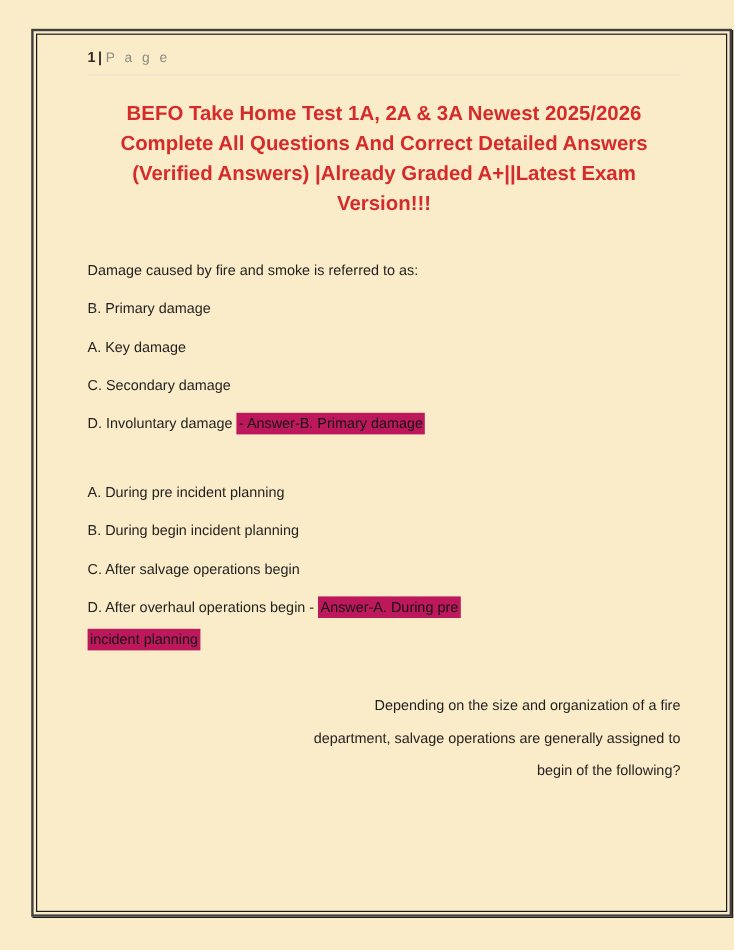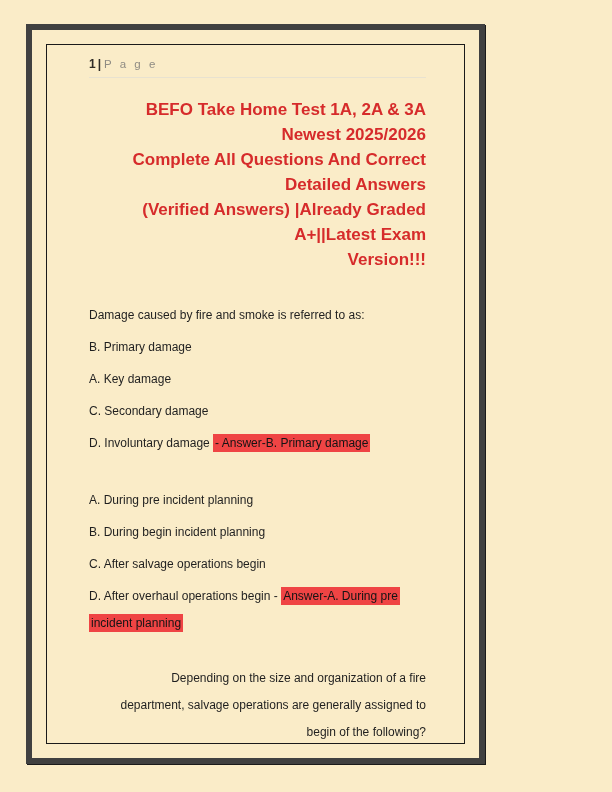--- a/index.html
+++ b/index.html
@@ -11,26 +11,26 @@
     height: 792px;
     background: #FAECC8;
     font-family: "Liberation Sans", sans-serif;
     position: relative;
     overflow: hidden;
   }
   .page-frame-outer {
     position: absolute;
     left: 26px;
     top: 24px;
-    width: 459px;
+    width: 584px;
     height: 740px;
-    border: 6px solid #404040;
+    border: 2px solid #404040;
     box-shadow: 1px 1px 0 #1A1A1A;
     box-sizing: border-box;
-    padding: 14px;
+    padding: 2px;
   }
   .page-frame-inner {
     width: 100%;
     height: 100%;
     border: 1px solid #1A1A1A;
     box-sizing: border-box;
     padding: 6px 38px 0 42px;
     overflow: hidden;
   }
   .doc-header {
@@ -50,39 +50,39 @@
     color: #2E2B26;
     margin: 0 3px 0 2px;
   }
   .doc-header .pagelabel {
     color: #8F8C84;
     letter-spacing: 2.5px;
     font-size: 11.5px;
   }
   .doc-title {
     margin-top: 19px;
-    text-align: right;
+    text-align: center;
     color: #D62B2B;
     font-weight: bold;
     font-size: 17px;
     line-height: 25px;
   }
   .question-block {
     color: #1F1F1F;
     font-size: 12px;
     line-height: 27px;
   }
   .qb-1 { margin-top: 30px; }
   .qb-2 { margin-top: 30px; }
   .qb-3 { margin-top: 28px; text-align: right; }
   .para {
     margin: 0 0 5px 0;
   }
   .hl {
-    background: #ef4444;
+    background: #be185d;
     color: #141414;
     padding: 2px 2px;
   }
 </style>
 </head>
 <body>
 
 <div class="page-frame-outer">
   <div class="page-frame-inner">
 

